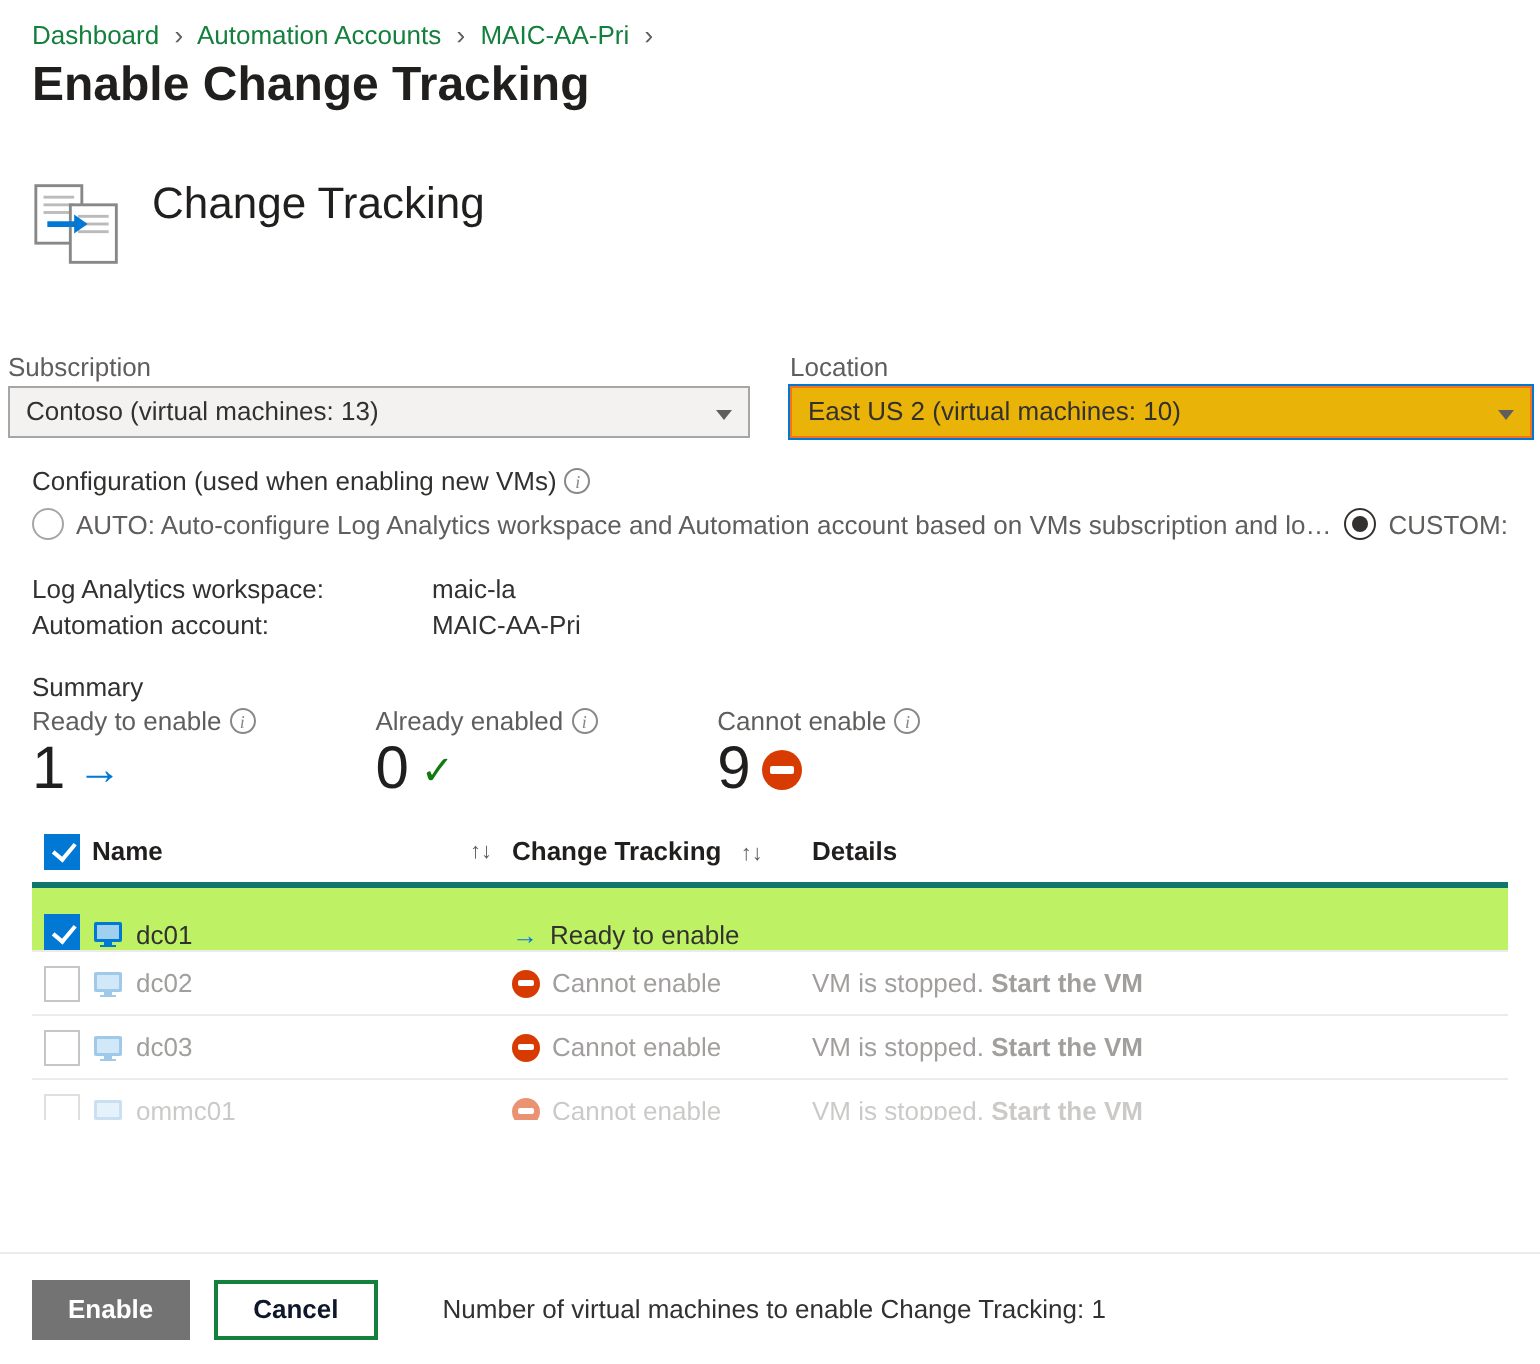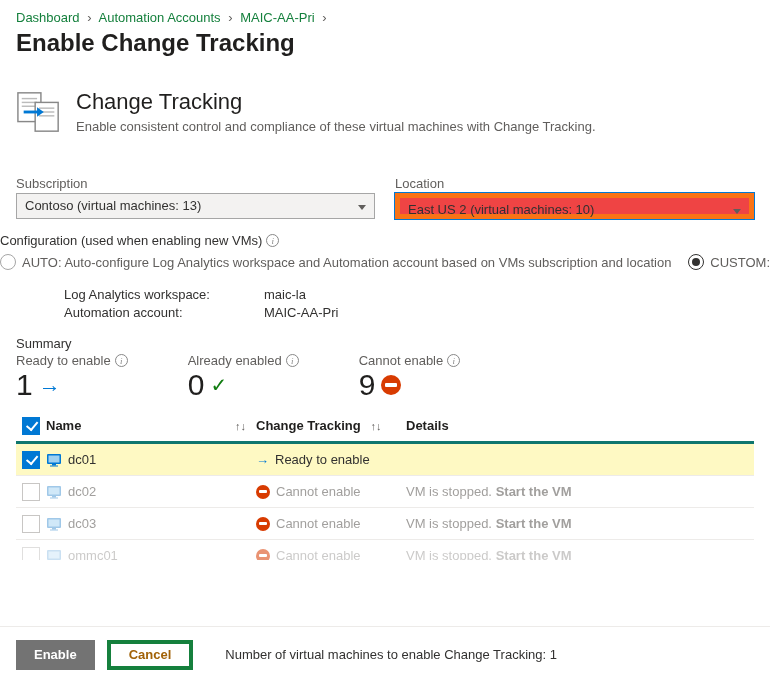--- a/index.html
+++ b/index.html
@@ -5,74 +5,74 @@
     * { box-sizing: border-box; margin: 0; padding: 0; }
     body { font-family: 'Segoe UI', Arial, sans-serif; font-size: 13px; color: #323130; width: 770px; height: 682px; overflow: hidden; position: relative; background: #fff; }
     .breadcrumb { padding: 10px 16px 4px; font-size: 13px; }
     .breadcrumb a { color: #15803d; text-decoration: none; }
     .breadcrumb .sep { color: #605e5c; margin: 0 4px; }
     .page-title { font-size: 24px; font-weight: 600; padding: 0 16px 18px; color: #201f1e; }
     .hero { display: flex; padding: 14px 16px 20px; gap: 14px; align-items: flex-start; }
     .hero-icon svg { width: 46px; height: 46px; }
     .hero h2 { font-size: 22px; font-weight: 400; margin-bottom: 4px; color: #201f1e;}
     .hero p { font-size: 13px; color: #605e5c; }
-    .form-row { display: flex; gap: 20px; padding: 18px 16px 4px; }
+    .form-row { display: flex; gap: 20px; padding: 18px 4px 4px; }
     .form-col { flex: 1; }
     .form-col label { display: block; font-size: 13px; color: #605e5c; margin-bottom: 2px; }
     .select { display: block; width: 100%; height: 26px; line-height: 24px; padding: 0 22px 0 8px; border: 1px solid #a6a6a6; background: #f3f2f1; position: relative; color: #605e5c; }
-    .select.active { border: 5px solid #f97316; outline: 1px solid #0078d4; background: #ef4444; color: #323130;}
+    .select.active { border: 1px solid #f97316; outline: 1px solid #0078d4; background: #eab308; color: #323130;}
     .select::after { content: ''; position: absolute; right: 8px; top: 11px; width: 0; height: 0; border-left: 4px solid transparent; border-right: 4px solid transparent; border-top: 5px solid #605e5c; }
     .sub-normal { color: #323130; }
-    .config-row { padding: 10px 0 0; }
+    .config-row { padding: 10px 16px 0; }
     .config-row .label { font-size: 13px; color: #323130; display: flex; align-items: center; gap: 4px; }
     .config-options { display: flex; align-items: center; gap: 6px; margin-top: 6px; color: #605e5c;}
     .radio { width: 16px; height: 16px; border: 1px solid #a6a6a6; border-radius: 50%; display: inline-flex; align-items: center; justify-content: center; flex-shrink: 0; }
     .radio.selected { border-color: #323130; }
     .radio.selected::after { content:''; width: 8px; height: 8px; background:#323130; border-radius:50%; }
     .config-options .auto-text { flex: 1; white-space: nowrap; overflow: hidden; text-overflow: ellipsis; }
     .kv { padding: 16px 16px 0; }
     .kv-row { display: flex; font-size: 13px; color: #323130; line-height: 18px;}
-    .kv-row .k { width: 200px; margin-left: 48px; }
+    .kv-row .k { width: 200px; }
     .summary-label { padding: 14px 16px 0; color:#323130;}
     .stats { display: flex; gap: 60px; padding: 2px 16px 8px; }
     .stat-label { font-size: 13px; color: #605e5c; display: flex; align-items: center; gap: 4px;}
     .stat-val { font-size: 30px; font-weight: 300; display: flex; align-items: center; gap: 6px; color:#201f1e;}
     .info-icon { width: 13px; height: 13px; border: 1px solid #888; border-radius: 50%; display: inline-flex; align-items: center; justify-content: center; font-size: 9px; color: #888; font-style: italic; font-family: serif; flex-shrink:0;}
     .arrow-right { color:#0078d4; font-size:22px; font-weight:400;}
     .check-green { color:#107c10; font-size:20px;}
     .no-entry { display:inline-flex; width:20px; height:20px; border-radius:50%; background:#d83b01; align-items:center; justify-content:center;}
     .no-entry::after{content:''; width:12px; height:4px; background:#fff; border-radius:1px;}
     .no-entry-sm { display:inline-flex; width:14px; height:14px; border-radius:50%; background:#d83b01; align-items:center; justify-content:center; vertical-align:middle;}
     .no-entry-sm::after{content:''; width:8px; height:3px; background:#fff; border-radius:1px;}
     .table { padding: 0 16px; }
     .thead { display: flex; align-items: center; height: 34px; border-bottom: 3px solid #0f766e; font-weight:600; color:#201f1e;}
     .col-check { width: 30px; display:flex; justify-content:center;}
     .col-name { width: 210px; display:flex; align-items:center; gap:6px;}
     .col-ct { width: 150px;}
     .col-det { flex: 1;}
     .sort { color:#605e5c; font-size:11px; margin-left:auto; padding-right:10px;}
     .trow { display:flex; align-items:center; height:32px; border-bottom:1px solid #edebe9;}
-    .trow.sel { background:#fef9c3;}
+    .trow.sel { background:#bef264;align-items:flex-end;}
     .trow.cut { opacity:.55;}
     .checkbox { width:18px; height:18px; border:1px solid #323130; display:inline-flex; align-items:center; justify-content:center;}
     .checkbox.checked { background:#0078d4; border-color:#0078d4;}
     .checkbox.checked::after{content:''; width:5px; height:9px; border:solid #fff; border-width:0 2px 2px 0; transform:rotate(40deg) translateY(-1px);}
     .checkbox.disabled{ border-color:#c8c6c4;}
     .vm-icon { display:inline-flex;}
     .vm-icon svg{width:16px; height:16px;}
     .muted{ color:#a19f9d;}
     .ct-cell { display:flex; align-items:center; gap:6px; color:#605e5c;}
     .ct-cell.ready{color:#323130;}
     .ct-arrow{color:#0078d4;}
     .det-cell{ color:#a19f9d;}
     .det-link{ font-weight:600; color:#a19f9d;}
     .footer{ position:absolute; bottom:0; left:0; right:0; height:56px; display:flex; align-items:center; gap:12px; padding:0 16px; border-top:1px solid #edebe9; background:#fff;}
     .btn{ height:30px; padding:0 18px; border:0; font-size:13px; font-weight:600; cursor:pointer;}
     .btn.primary{ background:#737373; color:#fff;}
-    .btn.secondary{ background:#fff; color:#a16207; border:4px solid #15803d;}
+    .btn.secondary{ background:#fff; color:#0f172a; border:2px solid #15803d;}
     .footer-text{ font-size:13px; color:#323130; margin-left:20px;}
     .cutoff{ height:20px; overflow:hidden;}
   </style>
 </head>
 <body>
 
 <div class="breadcrumb">
   <a href="#">Dashboard</a>
   <span class="sep">›</span>
   <a href="#">Automation Accounts</a>
@@ -93,21 +93,20 @@
       <rect x="20" y="14" width="24" height="30" fill="#fff" stroke="#888" stroke-width="1.5"></rect>
       <line x1="24" y1="20" x2="40" y2="20" stroke="#bbb" stroke-width="1.5"></line>
       <line x1="24" y1="24" x2="40" y2="24" stroke="#bbb" stroke-width="1.5"></line>
       <line x1="24" y1="28" x2="40" y2="28" stroke="#bbb" stroke-width="1.5"></line>
       <path d="M 8 24 L 26 24" stroke="#0078d4" stroke-width="3" fill="none"></path>
       <path d="M 22 19 L 29 24 L 22 29 Z" fill="#0078d4"></path>
     </svg>
   </div>
   <div>
     <h2>Change Tracking</h2>
-    <p>Enable consistent control and compliance of these virtual machines with Change Tracking.</p>
   </div>
 </div>
 
 <div class="form-row">
   <div class="form-col">
     <label>Subscription</label>
     <div class="select">
       <span class="sub-normal">Contoso (virtual machines: 13)</span>
     </div>
   </div>

